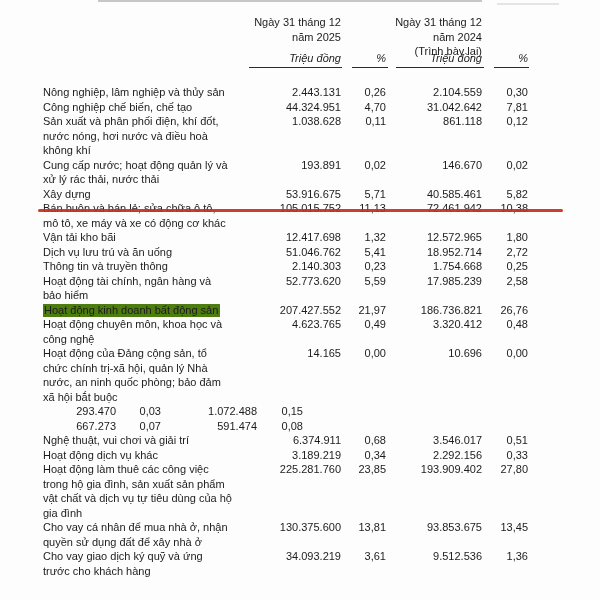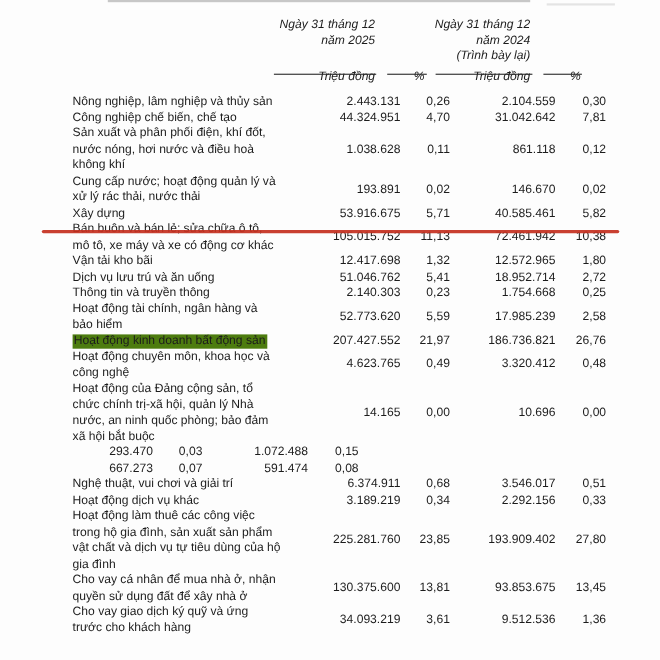--- a/index.html
+++ b/index.html
@@ -9,38 +9,38 @@
     font-family: "Liberation Sans", sans-serif;
     color: #1c1c1c;
     position: relative;
   }
   .page { position: absolute; inset: 0; background: #fdfdfd; }
 
   
   .artifact-line { position: absolute; top: 0; left: 98px; width: 384px; height: 2px; background: #c7c7c7; }
   .artifact-line2 { position: absolute; top: 3px; left: 497px; width: 62px; height: 2px; background: #e4e4e4; }
 
-  .hdr { position: absolute; font-style: italic; font-size: 11px; line-height: 14.5px; text-align: right; }
+  .hdr { position: absolute; font-size: 11px; line-height: 14.5px; text-align: right; }
   .h2025 { top: 15px; left: 43px; width: 298px; }
   .h2024 { top: 15px; left: 350px; width: 132px; }
 
-  .sub { position: absolute; top: 64px; font-style: italic; font-size: 11px; text-align: right; }
+  .sub { position: absolute; top: 52px; font-style: italic; font-size: 11px; text-align: right; }
   .sub-v1 { left: 241px; width: 100px; }
   .sub-p1 { left: 352px; width: 34px; }
   .sub-v2 { left: 382px; width: 100px; }
   .sub-p2 { left: 493px; width: 35px; }
 
   .rule { position: absolute; top: 67px; height: 1px; background: #2a2a2a; }
   .rule-v1 { left: 249px; width: 93px; }
   .rule-p1 { left: 352px; width: 36px; }
   .rule-v2 { left: 396px; width: 88px; }
   .rule-p2 { left: 494px; width: 35px; }
 
   #rows { position: absolute; top: 85px; left: 0; right: 0; font-size: 11px; line-height: 14.5px; }
-  .row { display: flex; align-items: center; padding-left: 66px; }
+  .row { display: flex; align-items: flex-start; padding-left: 43px; }
   .cell { flex: 0 0 auto; }
   .label { width: 225px; white-space: pre-line; }
   .num { text-align: right; }
   .c0 { width: 73px; }
   .c1 { width: 45px; }
   .c2 { width: 96px; }
   .c3 { width: 46px; }
 
   .hl { background: #4d7c0f; padding: 0 2px 1px 1px; }
 

